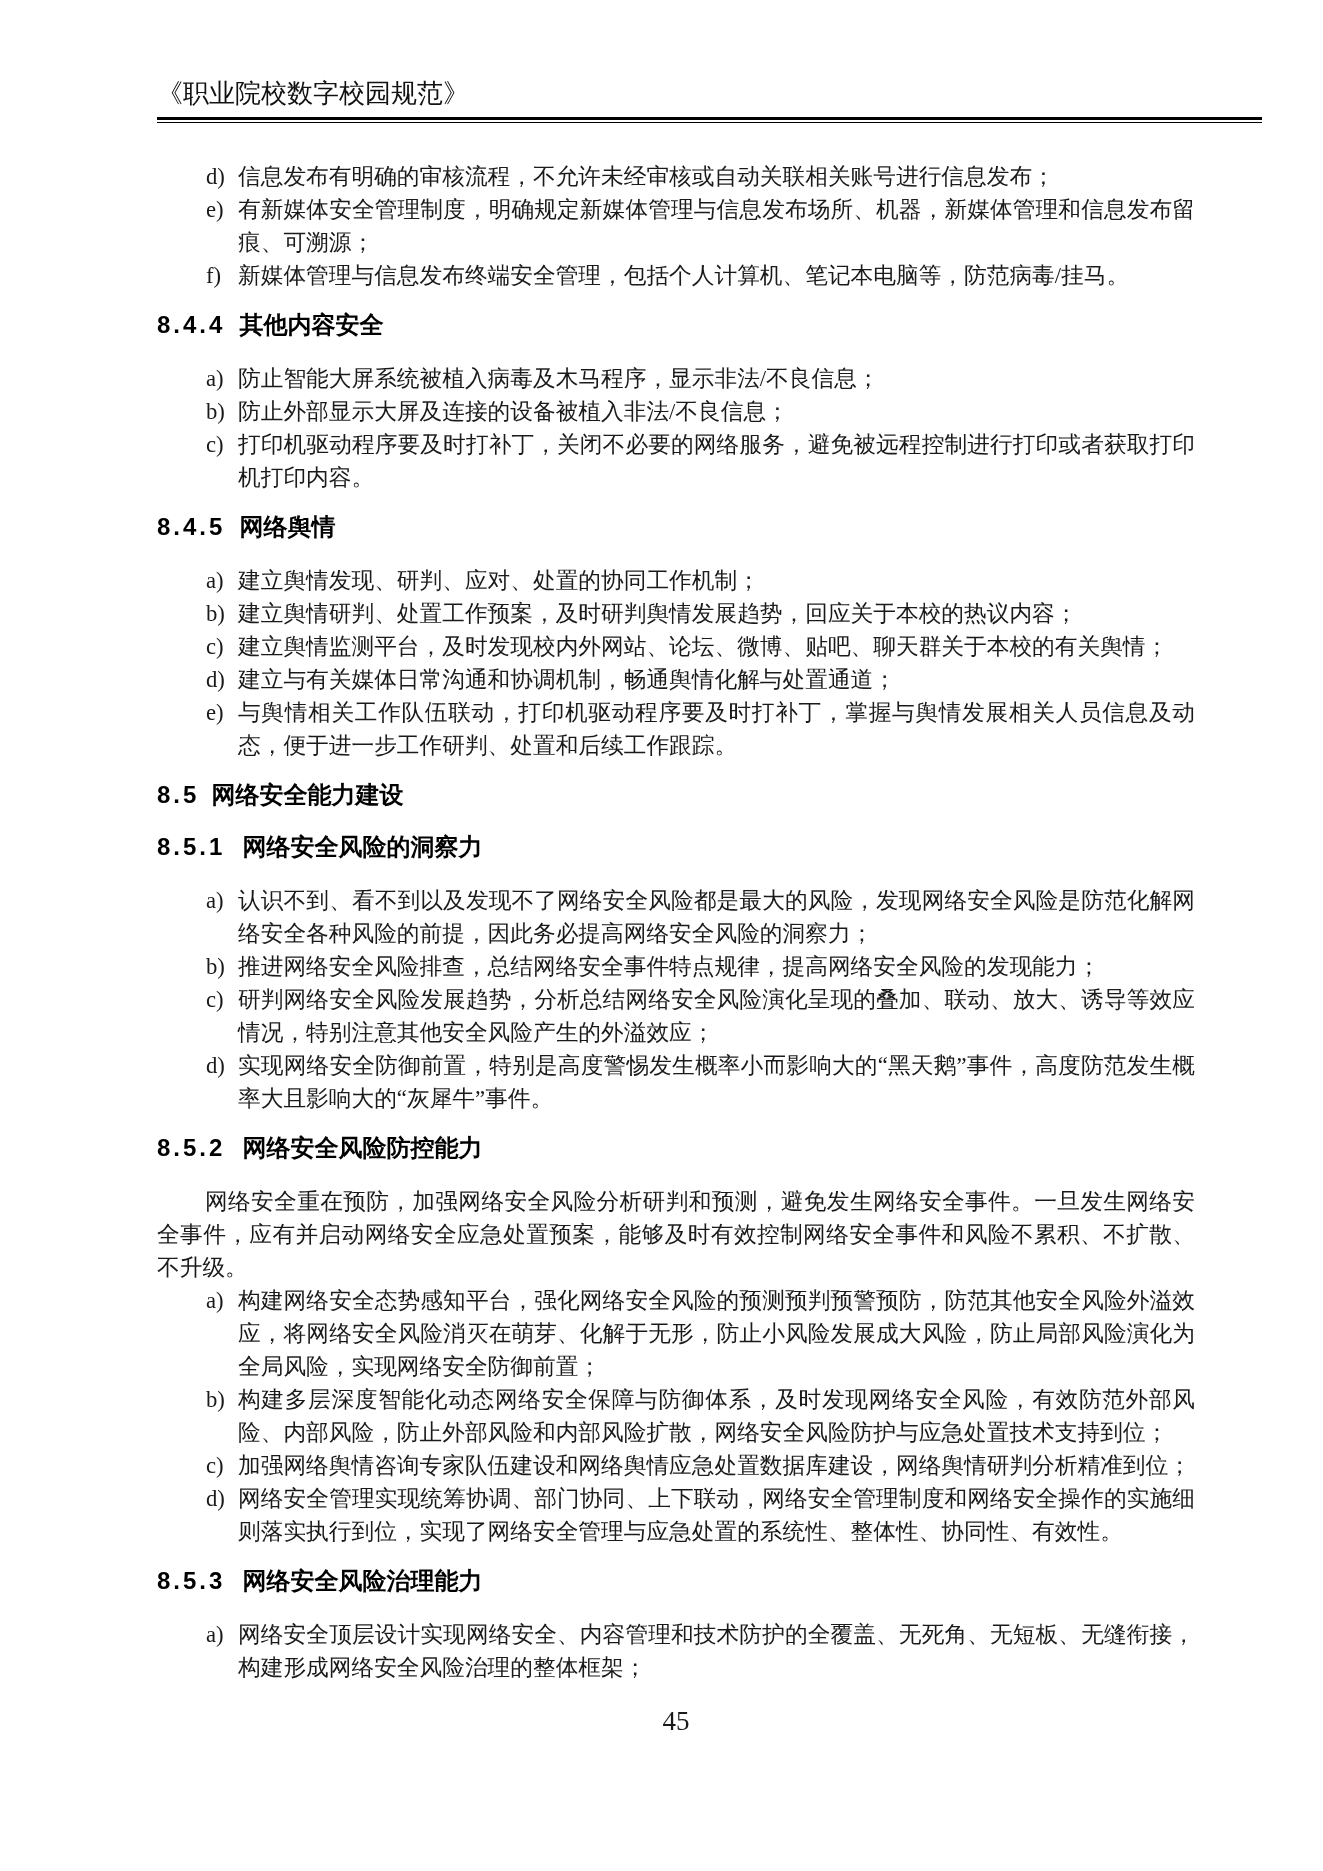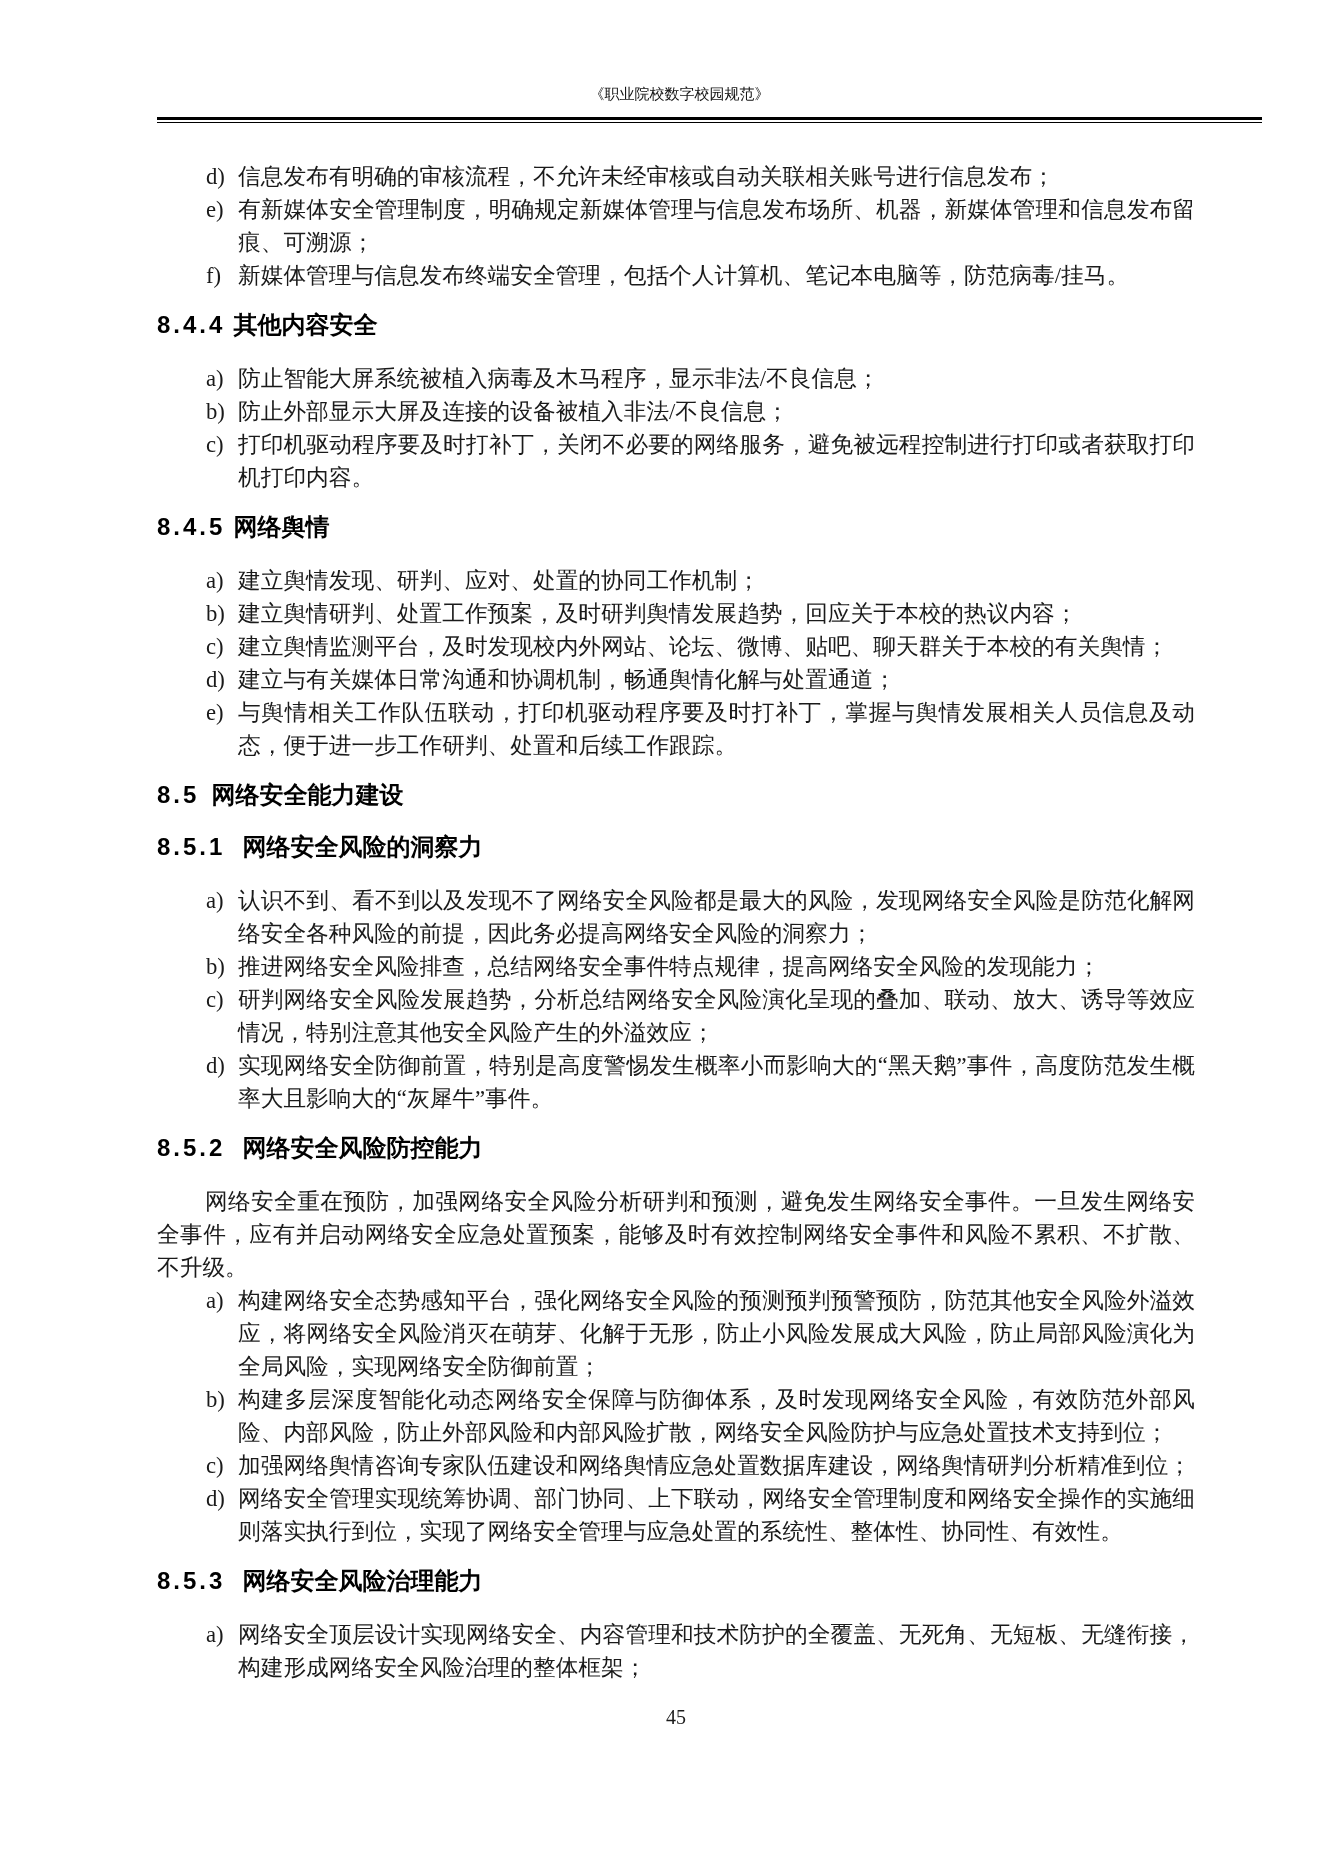--- a/index.html
+++ b/index.html
@@ -2,45 +2,45 @@
 <html><head>
 <meta charset="utf-8">
 <style>
   html,body{margin:0;padding:0;background:#ffffff;}
   .page{
     position:relative;width:1323px;height:1871px;background:#ffffff;overflow:hidden;
     font-family:"Liberation Serif","DejaVu Serif",serif;color:#1a1a1a;
   }
   .header-title{
     position:absolute;top:82px;left:157px;right:121px;
-    text-align:center;font-size:15px;line-height:24px;color:#111;
+    text-align:left;font-size:26px;line-height:24px;color:#111;
   }
   .header-rule{
     position:absolute;top:117px;left:157px;right:61px;height:2px;
     border-top:3px solid #000;border-bottom:1px solid #000;
   }
   .content{
     position:absolute;top:160px;left:157px;width:1038px;
     font-size:22.7px;line-height:33px;text-align:justify;
   }
   .list{margin:0;}
   .item{position:relative;padding-left:81px;}
   .item .label{position:absolute;left:49px;top:0;}
   .para{text-indent:48px;}
   .heading{
     font-family:"Liberation Sans","DejaVu Sans",sans-serif;font-weight:700;
     font-size:24px;line-height:30px;margin:18px 0 22px;color:#000;text-align:left;
   }
   .hnum{letter-spacing:3px;text-align:center;}
-  .g0 .htitle{margin-left:8px;}
+  .g0 .htitle{margin-left:14px;}
   .g1 .htitle{margin-left:12px;}
   .g2 .htitle{margin-left:17px;margin-top:28px;}
   .pagenum{
     position:absolute;top:1706px;left:157px;width:1038px;
-    text-align:center;font-size:20px;color:#1a1a1a;
+    text-align:center;font-size:27px;color:#1a1a1a;
   }
 </style>
 </head>
 <body>
 
 <div class="page">
   <div class="header-title">《职业院校数字校园规范》</div>
   <div class="header-rule"></div>
   <div class="content">
       <div class="list">

